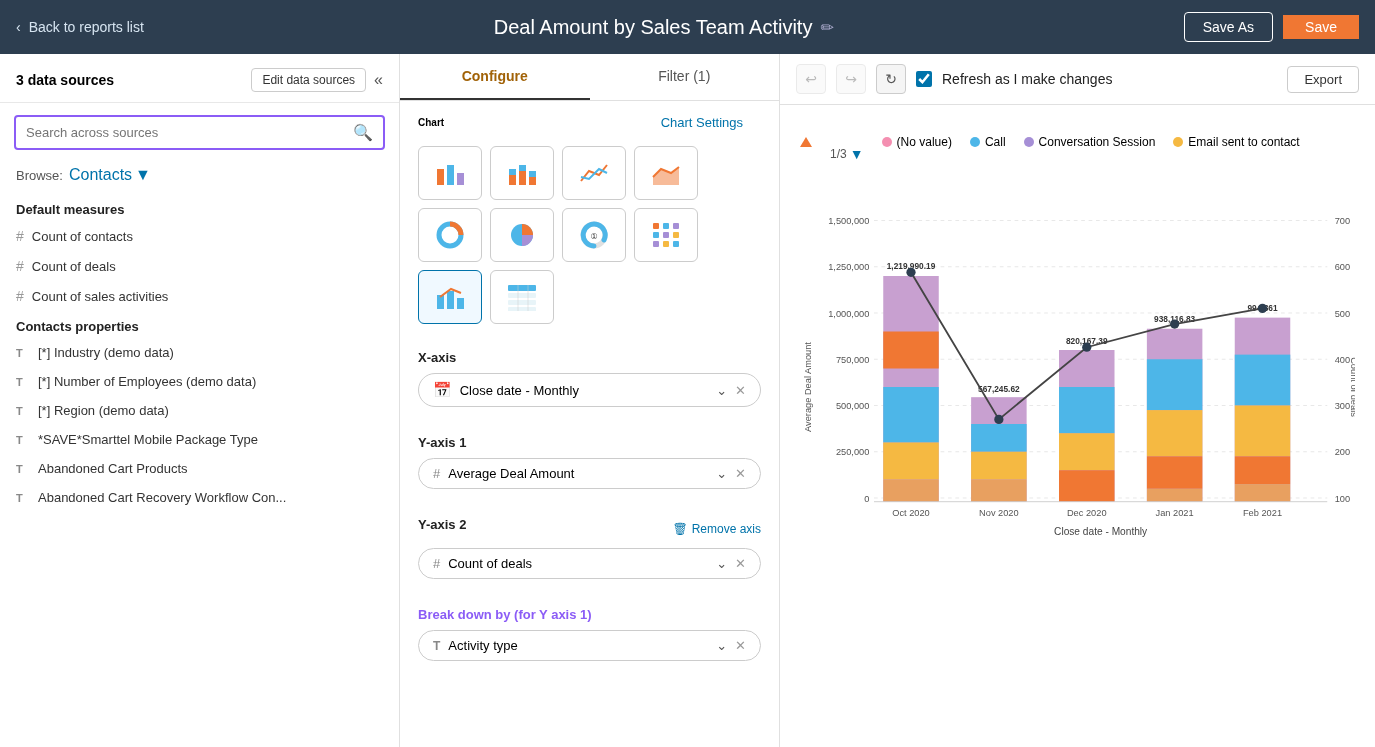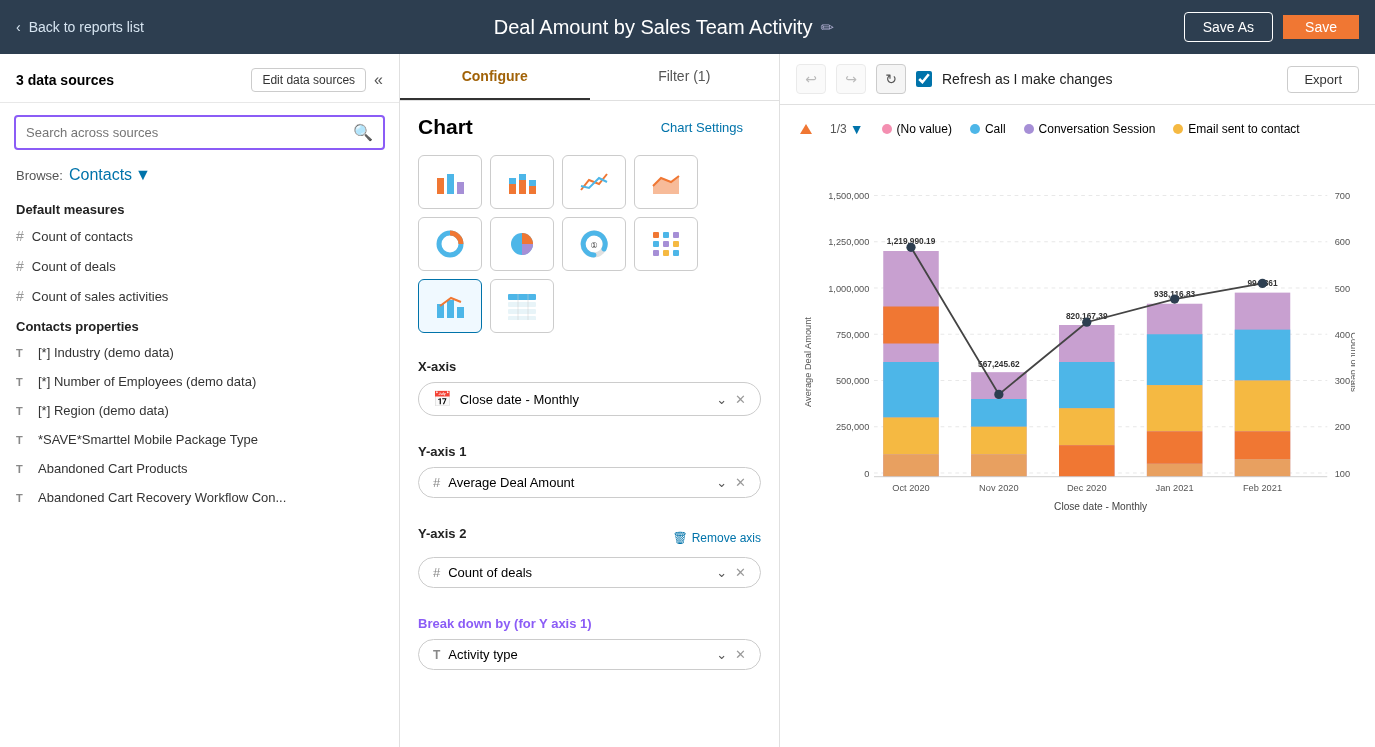--- a/index.html
+++ b/index.html
@@ -64,21 +64,21 @@
       width: 380px; min-width: 360px; background: #fff;
       border-right: 1px solid #e0e0e0; overflow-y: auto;
     }
     .tabs-row { display: flex; border-bottom: 1px solid #e0e0e0; }
     .tab {
       flex: 1; text-align: center; padding: 14px 0; font-size: 14px;
       cursor: pointer; color: #555; border-bottom: 2px solid transparent;
     }
     .tab.active { color: #a16207; font-weight: 600; border-bottom: 2px solid #333; }
 
-    .section-chart-label { font-weight: 700; font-size: 21px; padding: 16px 18px 10px; }
+    .section-chart-label { font-weight: 700; font-size: 10px; padding: 16px 18px 10px; }
     .chart-settings-link { color: #0073aa; font-size: 13px; font-weight: 500; cursor: pointer; padding: 0 18px; }
 
     .chart-types-row { display: flex; flex-wrap: wrap; gap: 8px; padding: 12px 18px; }
     .chart-type-btn {
       width: 64px; height: 54px; border: 1.5px solid #ccc; border-radius: 6px;
       display: flex; align-items: center; justify-content: center; cursor: pointer;
       background: #fff; font-size: 22px;
     }
     .chart-type-btn.active { border-color: #0073aa; background: #f0f9ff; }
 
@@ -126,21 +126,21 @@
       margin-left: auto; border: 1px solid #ccc; background: #fff;
       padding: 5px 16px; border-radius: 4px; cursor: pointer; font-size: 13px; color: #333;
     }
 
     
     .chart-area { flex: 1; padding: 16px 20px; overflow: hidden; }
     .chart-legend { display: flex; align-items: center; gap: 18px; margin-bottom: 10px; font-size: 12px; flex-wrap: wrap; }
     .legend-item { display: flex; align-items: center; gap: 5px; }
     .legend-dot { width: 10px; height: 10px; border-radius: 50%; }
     .legend-triangle { width: 0; height: 0; border-left: 6px solid transparent; border-right: 6px solid transparent; border-bottom: 10px solid #f07733; }
-    .legend-pagination { color: #555; font-size: 12px; display: flex; align-items: center; gap: 3px; }
+    .legend-pagination { color: #555; font-size: 12px; display: flex; align-items: center; gap: 3px; margin-top: 25px; }
     .legend-arrow { color: #0073aa; cursor: pointer; font-size: 14px; }
 
     svg.main-chart { width: 100%; height: 430px; }
   </style>
 </head>
 <body>
 
 <div class="top-nav">
   <div class="top-nav-left">
     <span>‹</span>

